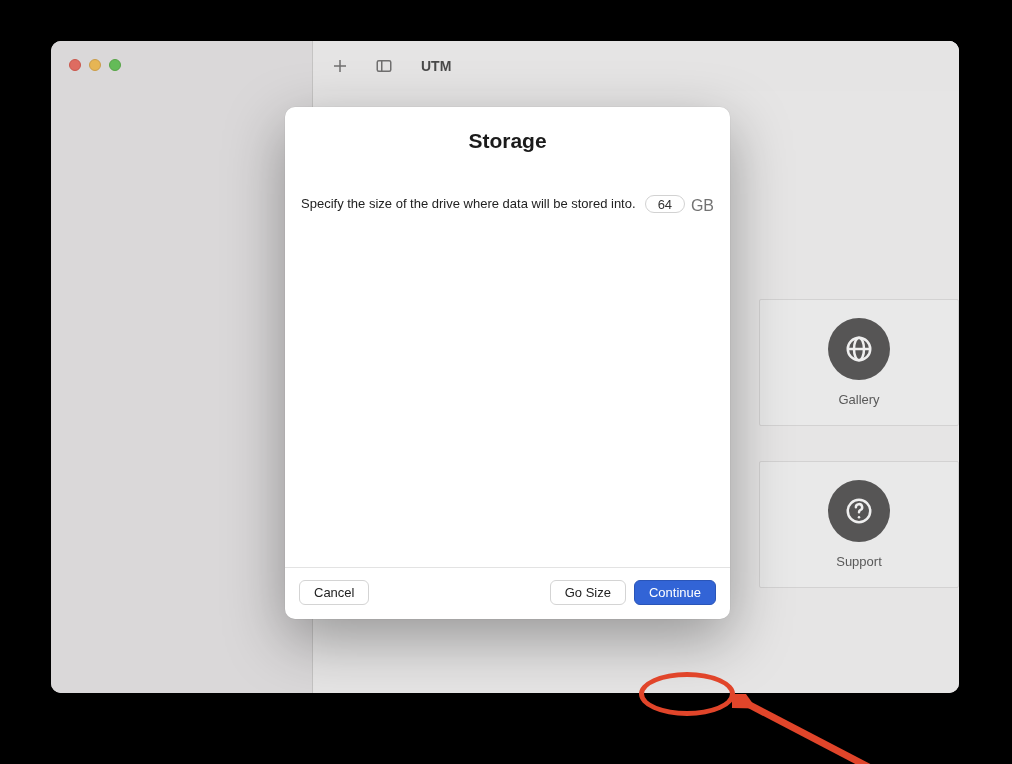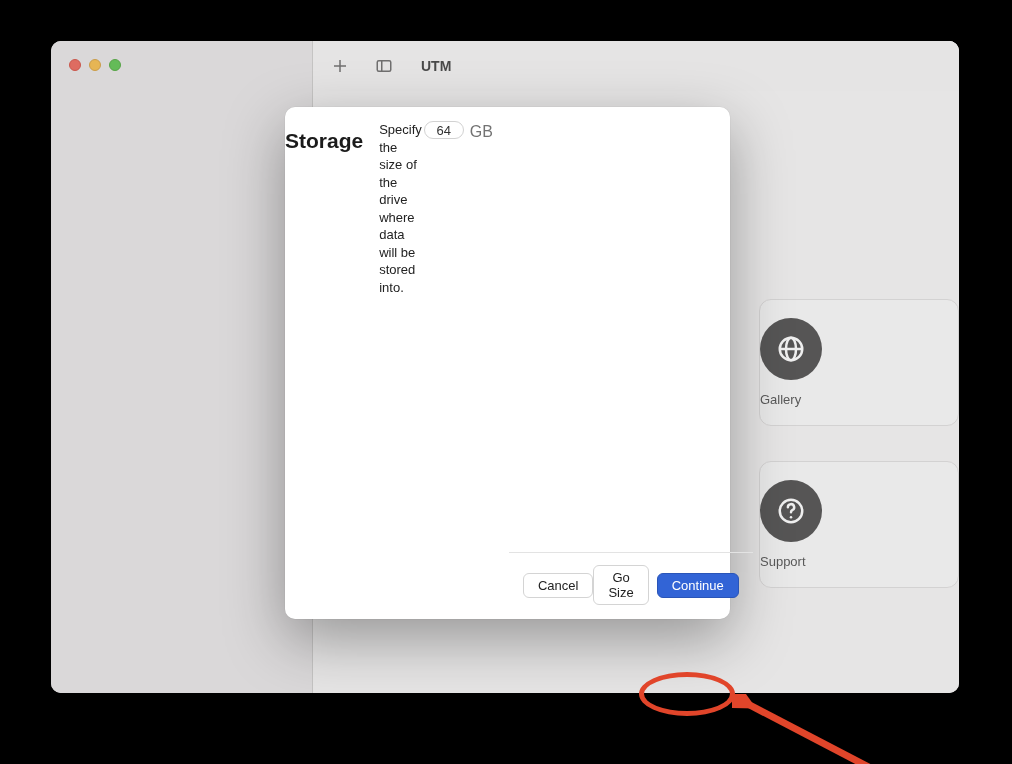--- a/index.html
+++ b/index.html
@@ -62,23 +62,24 @@
     }
     .plus-btn svg, .side-btn svg { width:18px; height:18px; stroke:#6f6e6e; }
     .app-title { color:#444; font-size:14px; font-weight:600; margin-left:6px;}
     .card {
       position:absolute;
       right: 0px;
       width: 200px;
       padding: 18px 0;
       background:#f9f9f9;
       border:1px solid #e0dede;
-      border-radius:12px;
+      border-radius:2px;
       display:flex;
       flex-direction:column;
+      align-items:center;
       gap:12px;
     }
     .card1 { top: 258px; }
     .card2 { top: 420px; }
     .circle {
       width:62px; height:62px; border-radius:50%;
       background:#515050; display:flex; align-items:center; justify-content:center;
     }
     .circle svg { width:30px; height:30px; fill:#fff; }
     .card-label { font-size:13px; color:#555; }
@@ -86,20 +87,21 @@
     .sheet {
       position: absolute;
       left: 285px;
       top: 107px;
       width: 445px;
       height: 512px;
       background:#fff;
       border-radius:10px;
       box-shadow: 0 20px 60px rgba(0,0,0,0.35), 0 0 0 0.5px rgba(0,0,0,0.05);
       display:flex;
+      flex-direction:column;
     }
     .sheet-title {
       text-align:center;
       font-size:21px;
       font-weight:700;
       color:#1b1b1b;
       padding: 22px 0 28px 0;
     }
     .section-header {
       font-size:12px;

